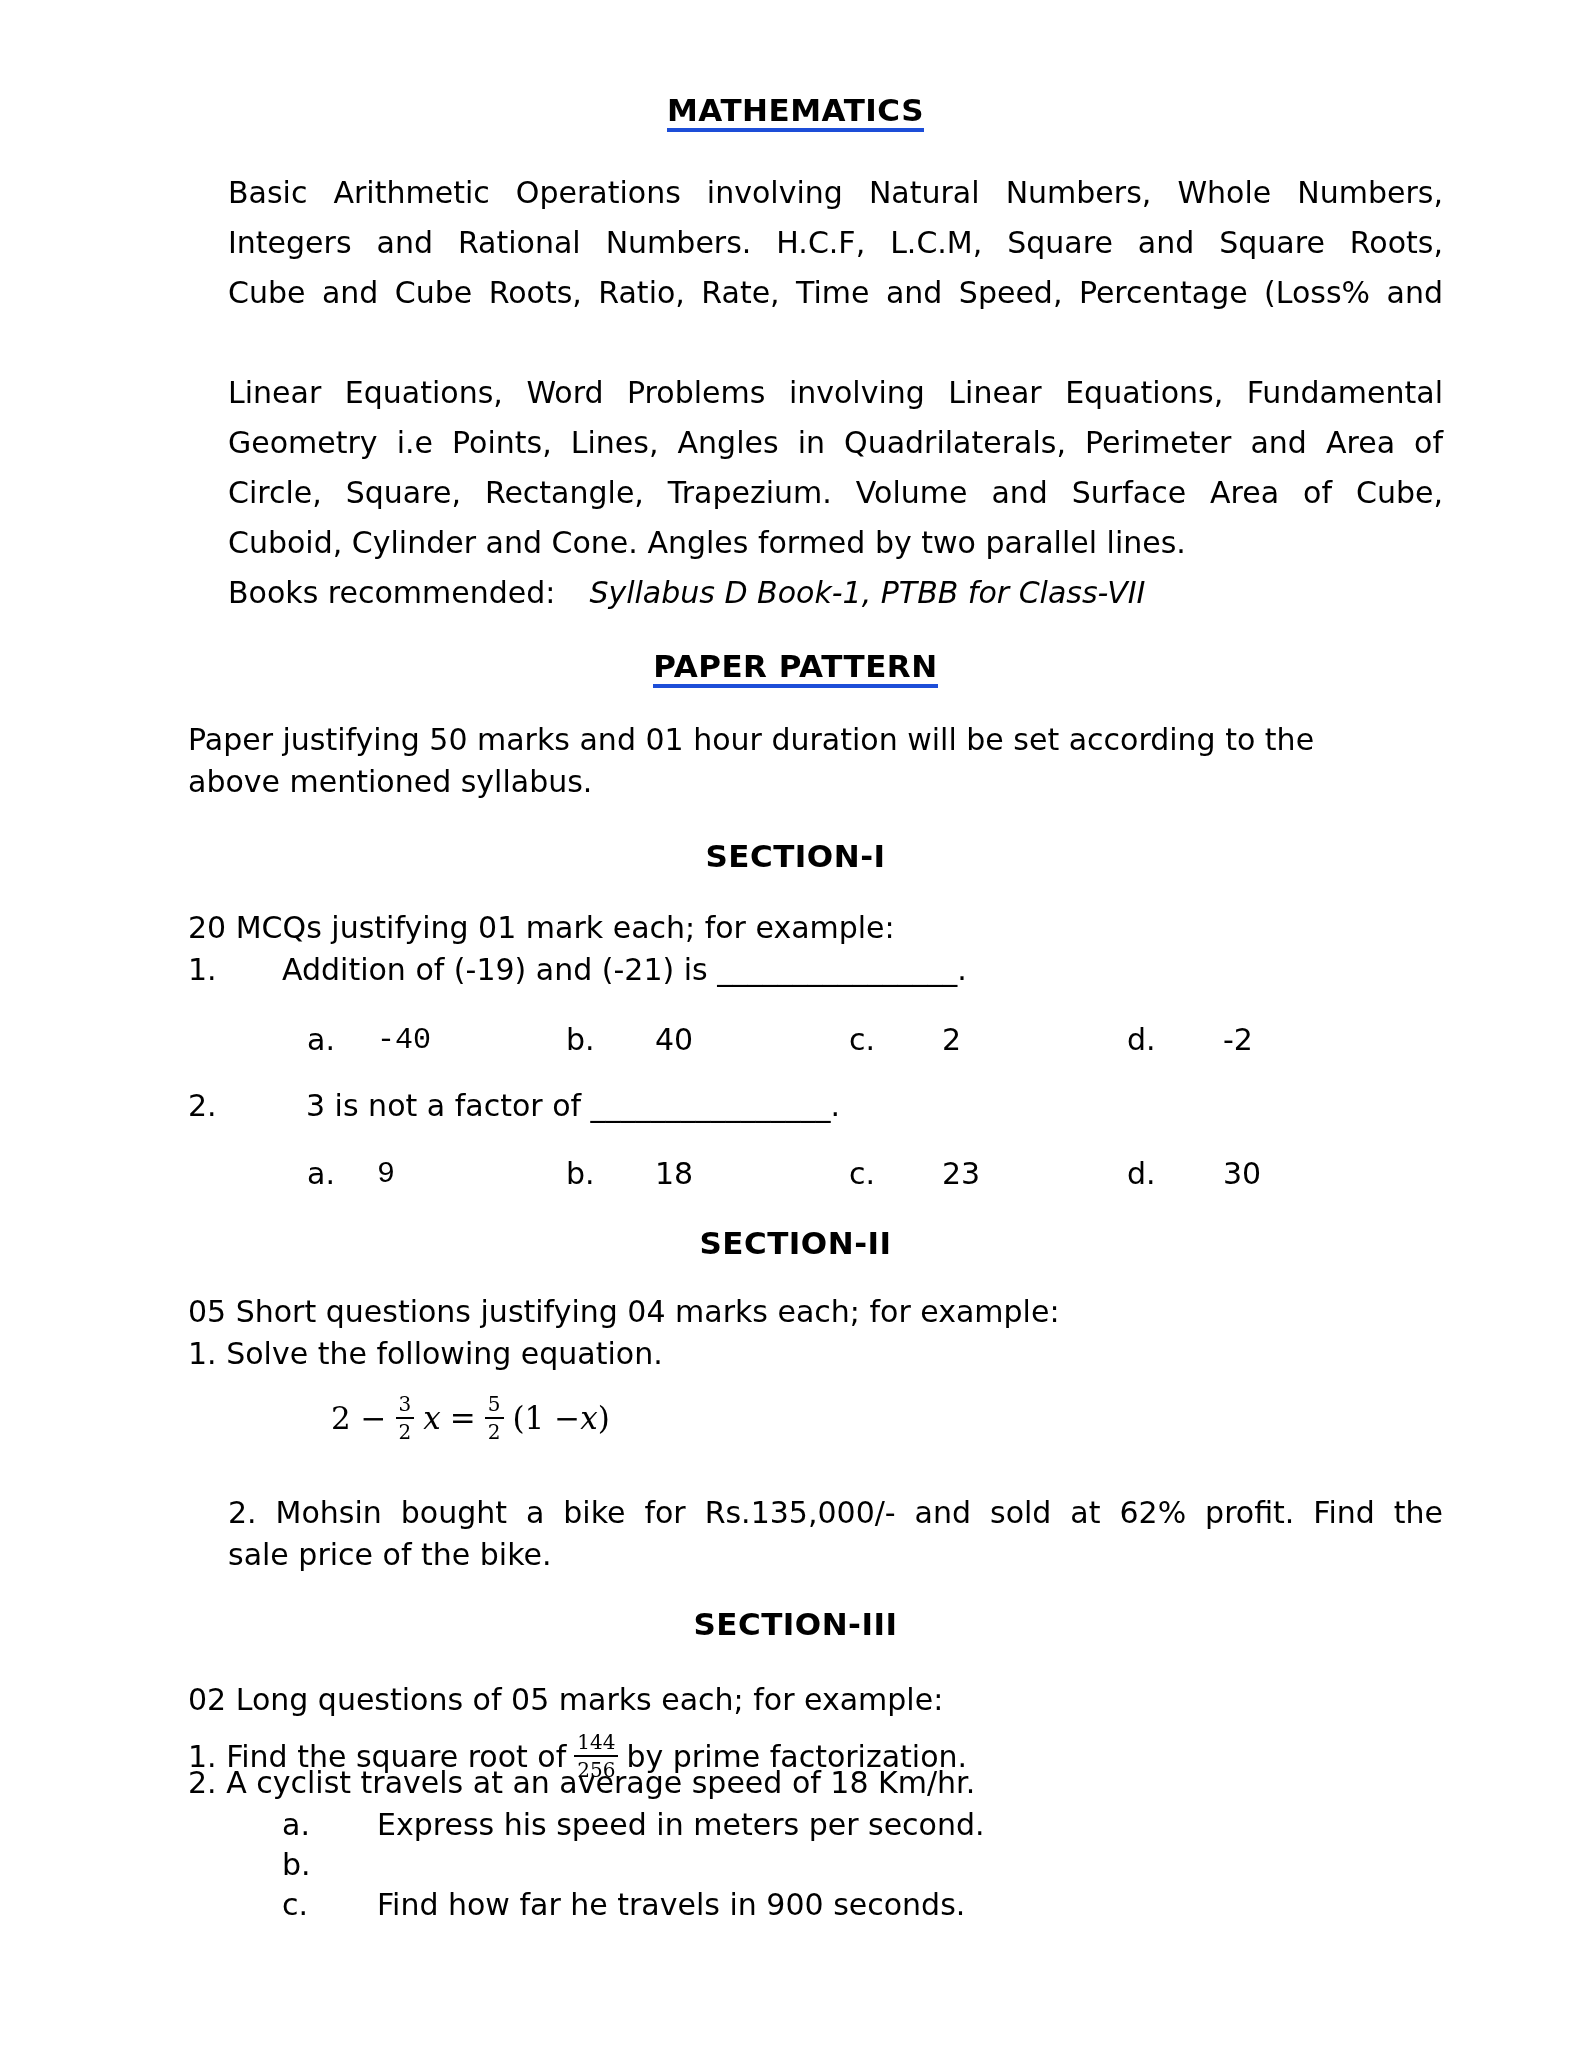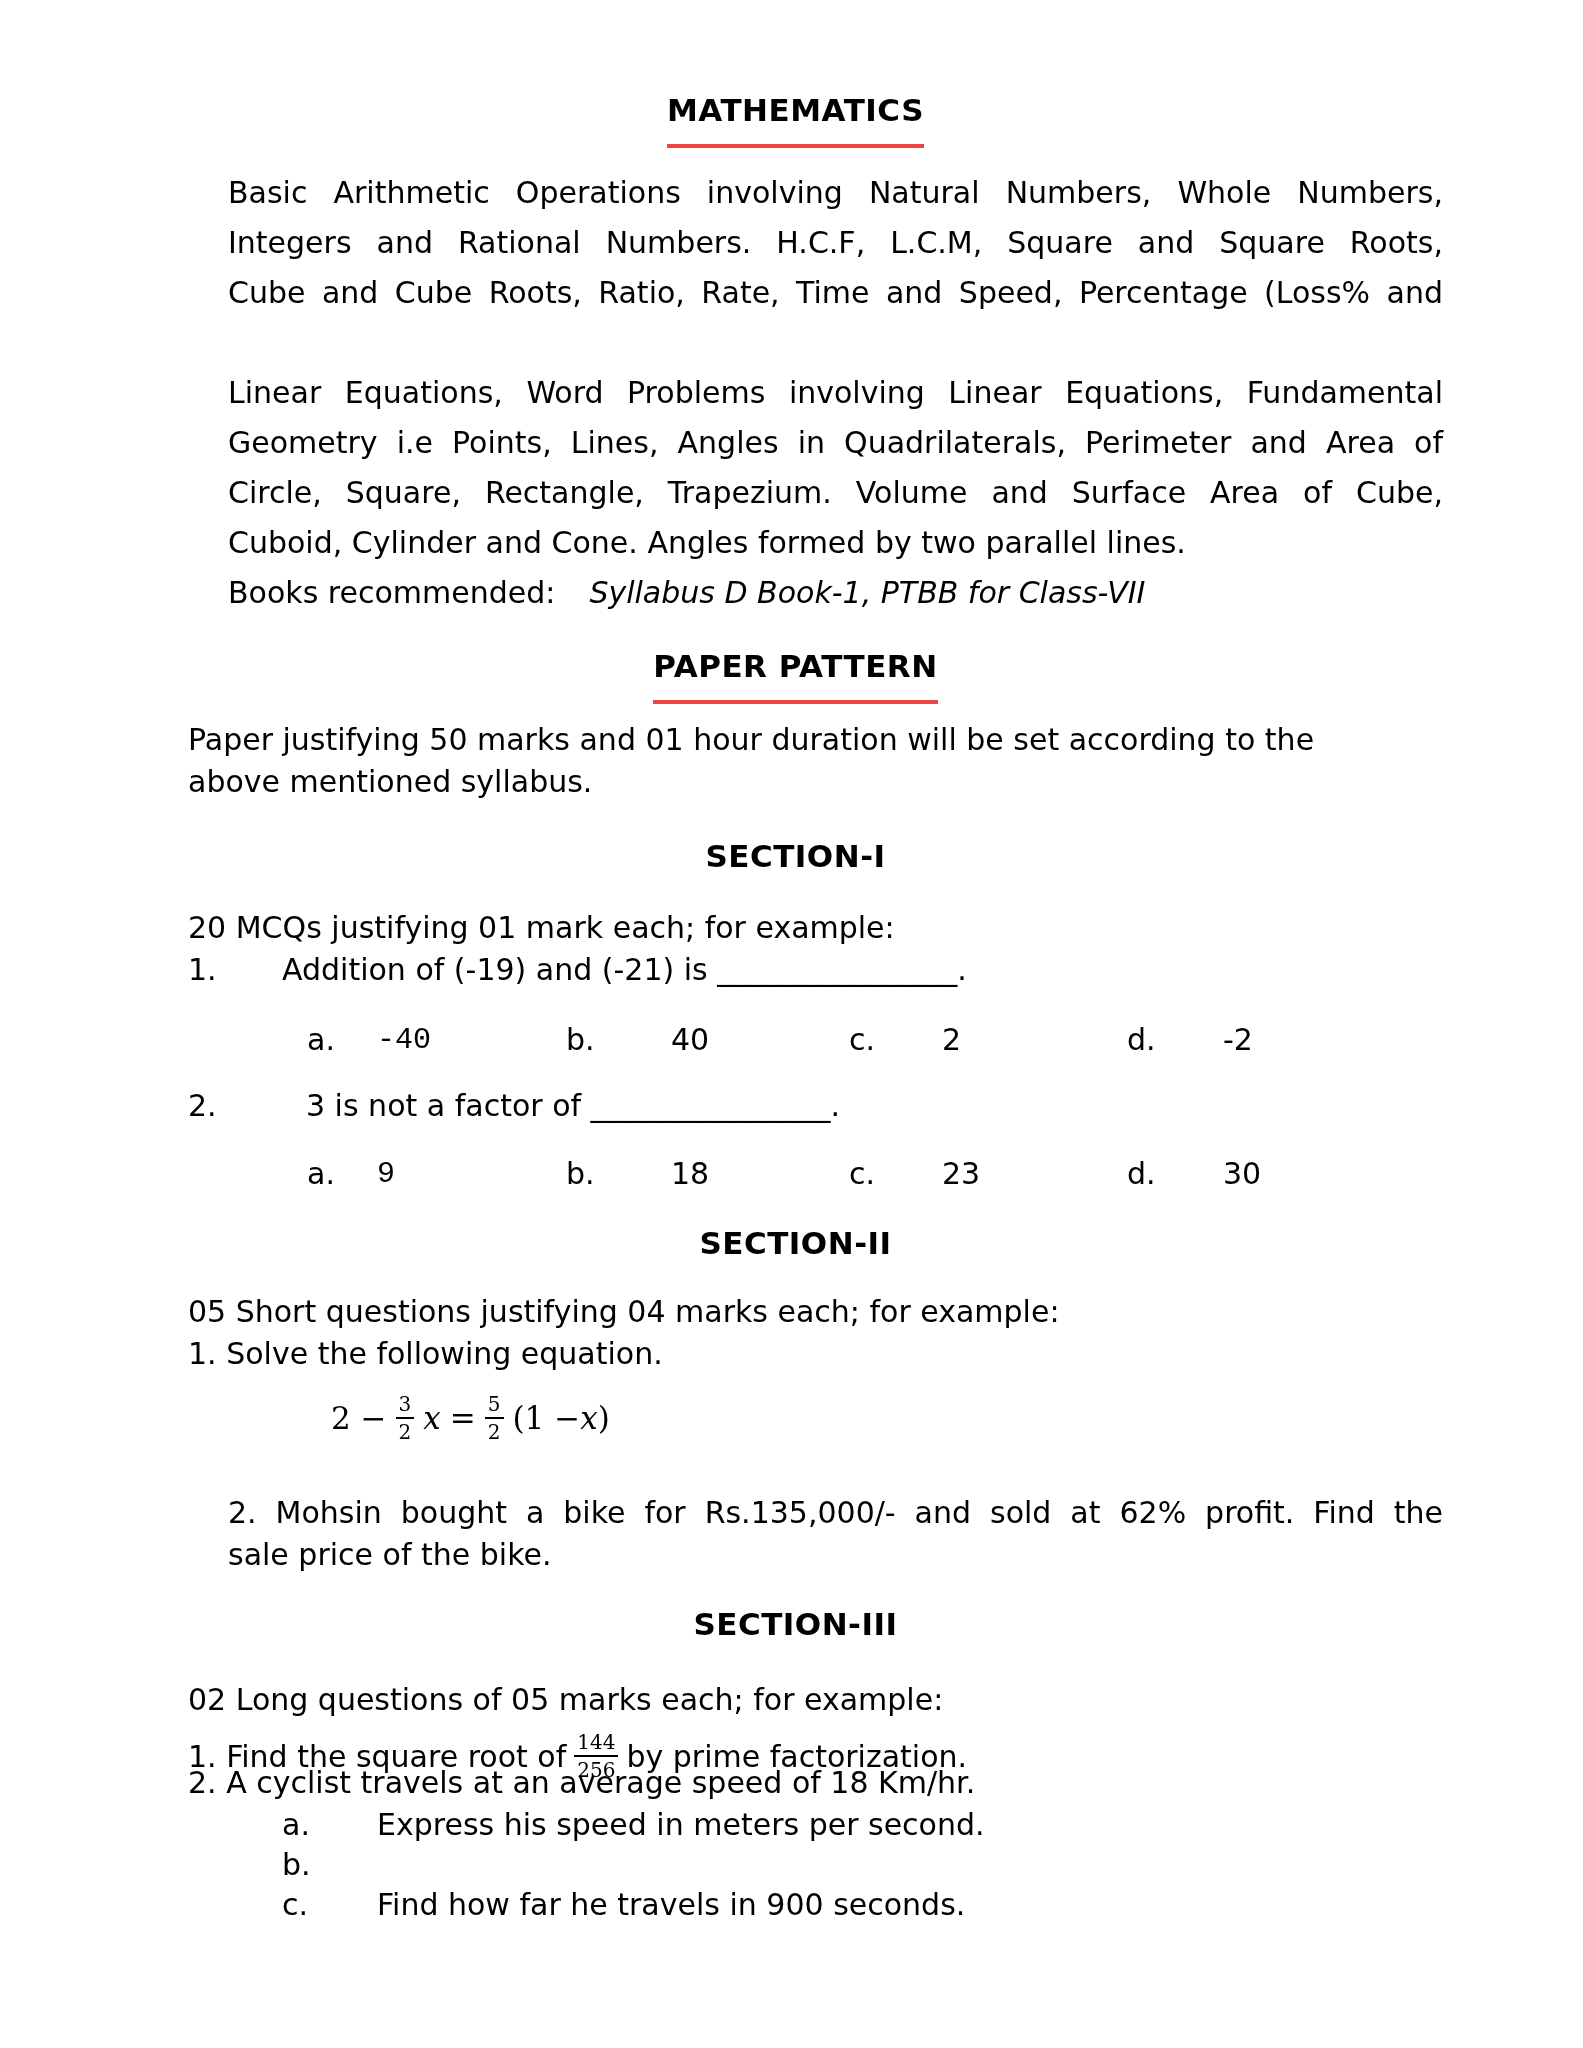--- a/index.html
+++ b/index.html
@@ -23,22 +23,22 @@
     width: 1215px;
     line-height: 42px;
   }
   .heading {
     text-align: center;
     font-weight: bold;
     font-size: 31px;
     letter-spacing: 0.5px;
   }
   .heading .ul {
-    border-bottom: 4px solid #ef4444;
-    padding-bottom: 16px;
+    border-bottom: 4px solid #1d4ed8;
+    padding-bottom: 0;
   }
   .pline {
     line-height: 50px;
     text-align: justify;
     margin-left: 40px;
   }
   .jlast {
     text-align-last: justify;
   }
   .books-val {
@@ -53,21 +53,21 @@
   .optrow {
     height: 44px;
   }
   .optrow span {
     position: absolute;
     top: 0;
   }
   .ol-a { left: 119px; }
   .ov-a { left: 189px; font-family: Liberation Mono, monospace; }
   .ol-b { left: 378px; }
-  .ov-b { left: 467px; margin-left: 16px; }
+  .ov-b { left: 467px; }
   .ol-c { left: 661px; }
   .ov-c { left: 754px; }
   .ol-d { left: 939px; }
   .ov-d { left: 1035px; }
   .eq {
     display: flex;
     align-items: center;
     padding-left: 143px;
     font-family: "DejaVu Serif", serif;
     font-size: 31px;

